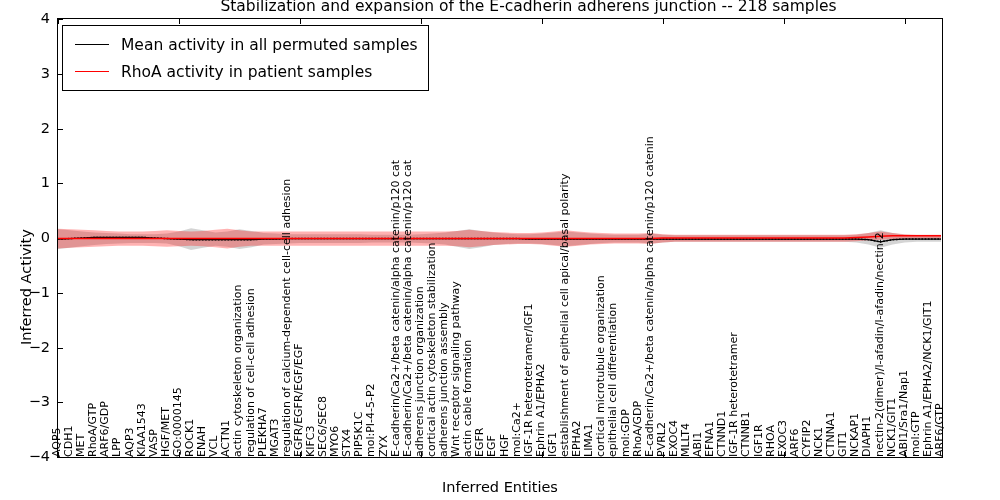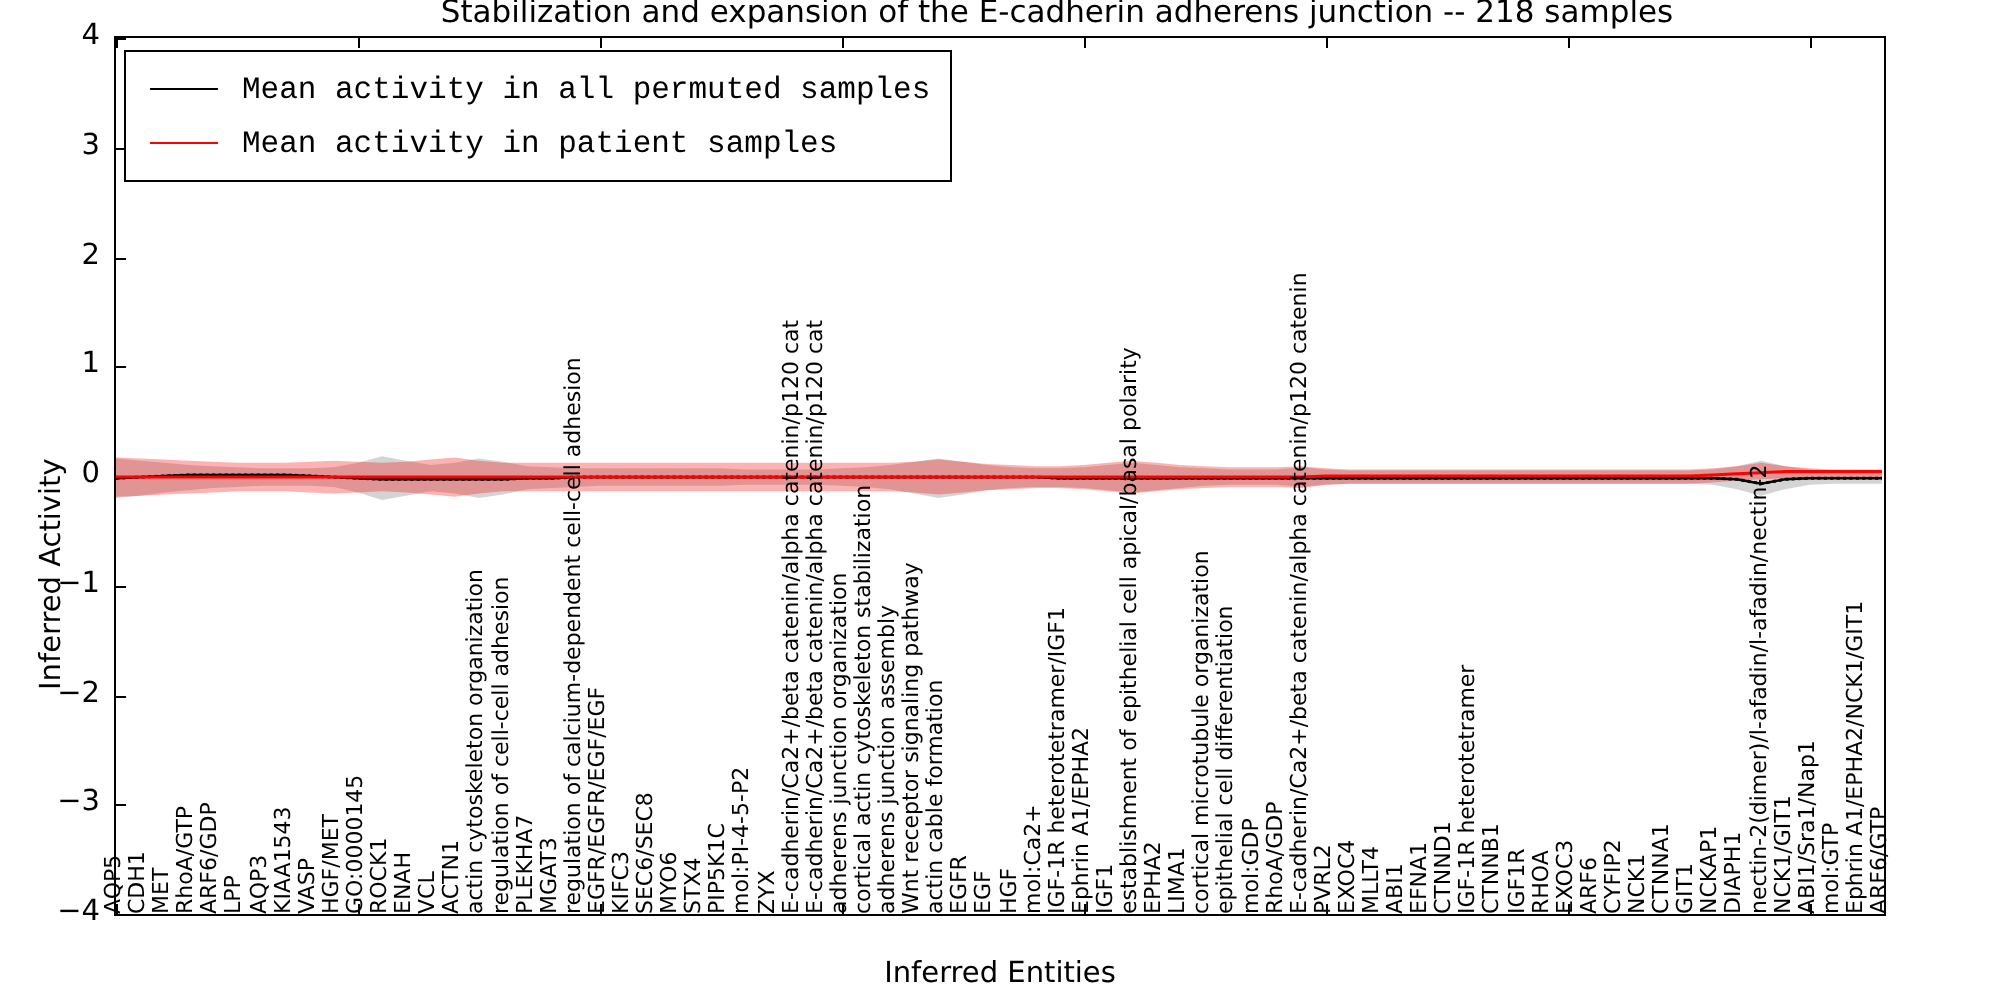--- a/index.html
+++ b/index.html
@@ -38,21 +38,21 @@
        white-space:nowrap;transform:rotate(-90deg);transform-origin:left bottom;
        pointer-events:auto;}
 
   
   #legend{position:absolute;left:62px;top:25px;z-index:7;background:#fff;
           border:1px solid #000;padding:5px 10px 5px 6px;}
   .legrow{display:flex;align-items:center;height:27px;}
   .legline{display:inline-block;width:34px;height:0;border-top:1.6px solid #000;
            margin:0 12px 0 6px;}
   .legline.red{border-top-color:#ff0000;}
-  .legtext{font-size:15.5px;color:#000;white-space:nowrap;font-family:Liberation Mono, monospace;}
+  .legtext{font-size:15.5px;color:#000;white-space:nowrap;}
 
   svg{display:block;}
 </style>
 </head>
 <body>
 
 <div id="root">
 
   <div id="title">Stabilization and expansion of the E-cadherin adherens junction -- 218 samples</div>
 
@@ -189,17 +189,17 @@
 
   <div id="xlabel">Inferred Entities</div>
 
   <div id="legend">
     <div class="legrow">
       <span class="legline"></span>
       <span class="legtext">Mean activity in all permuted samples</span>
     </div>
     <div class="legrow">
       <span class="legline red"></span>
-      <span class="legtext">Mean activity in patient samples</span>
+      <span class="legtext">RhoA activity in patient samples</span>
     </div>
   </div>
 
 </div>
 
 </body></html>

